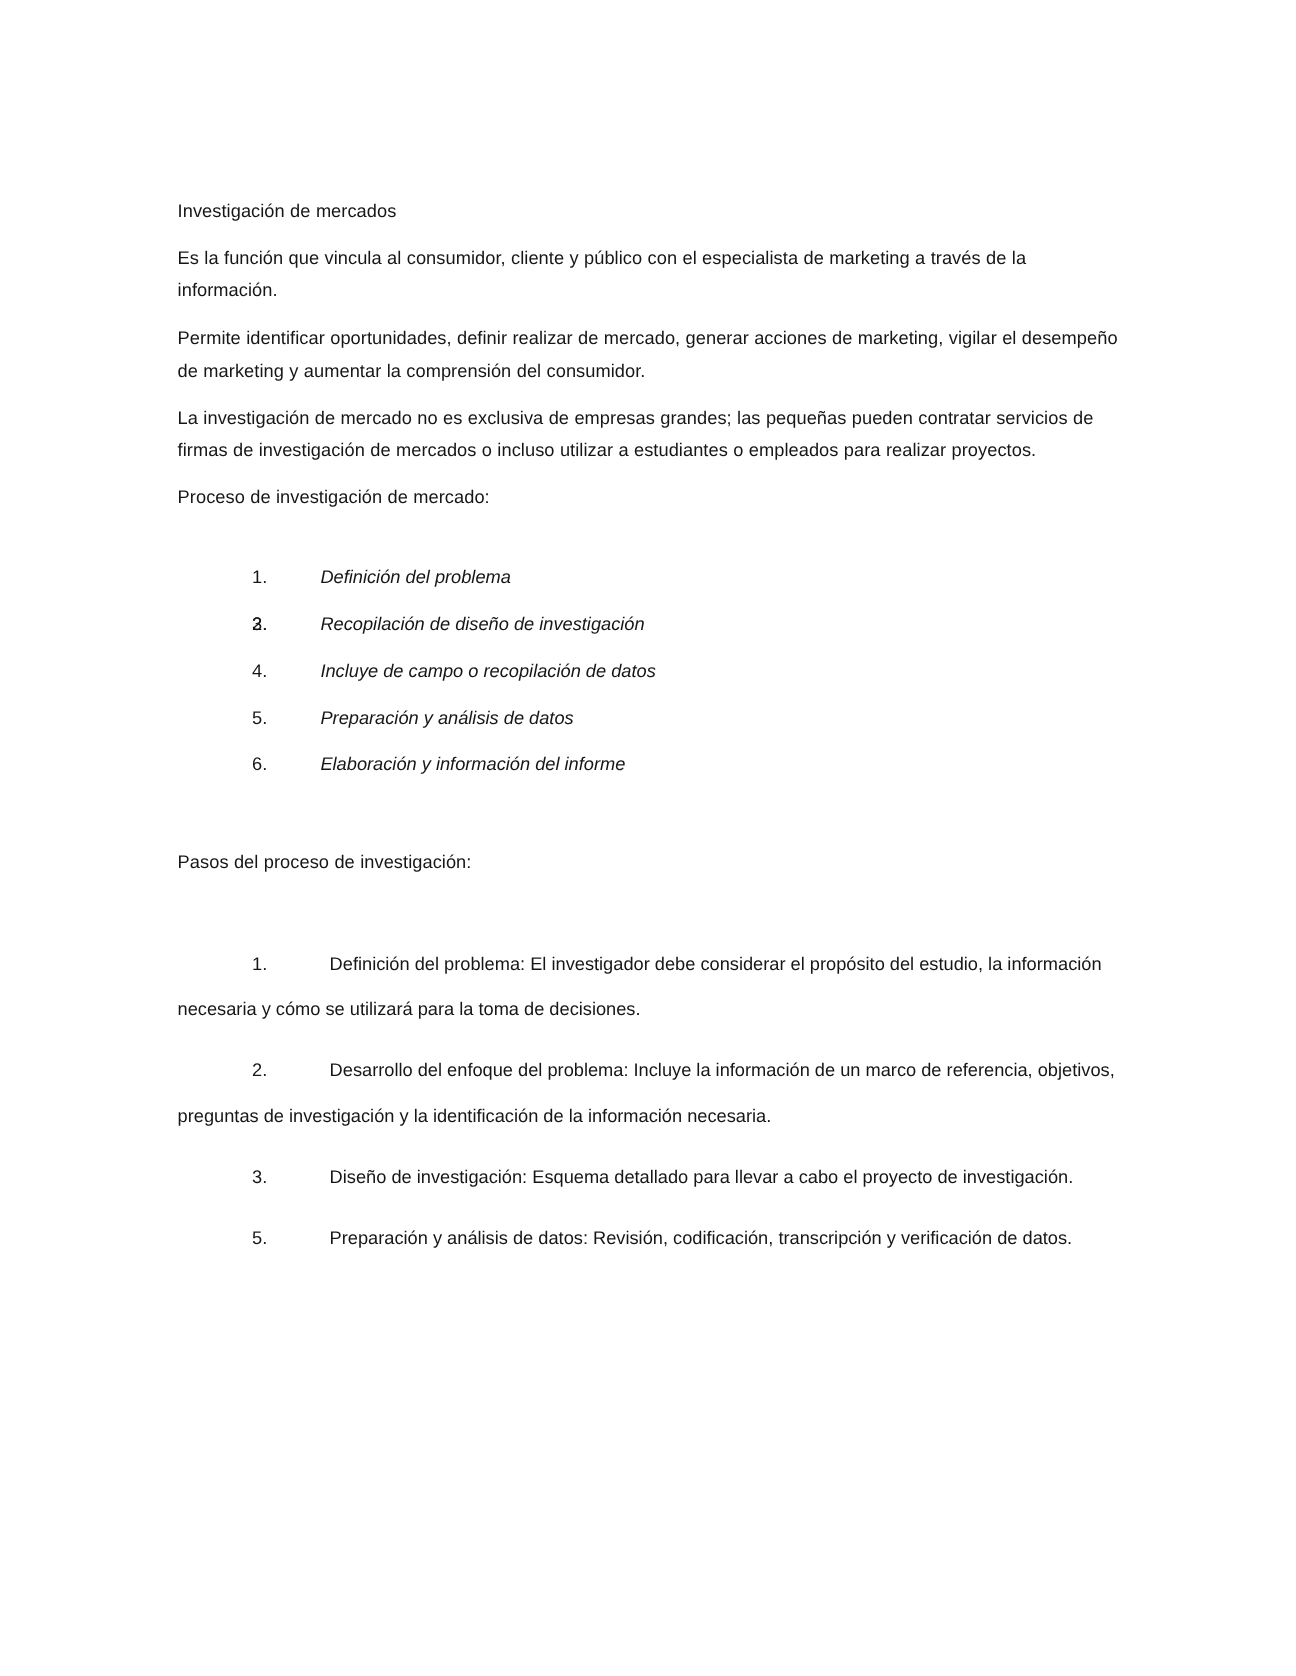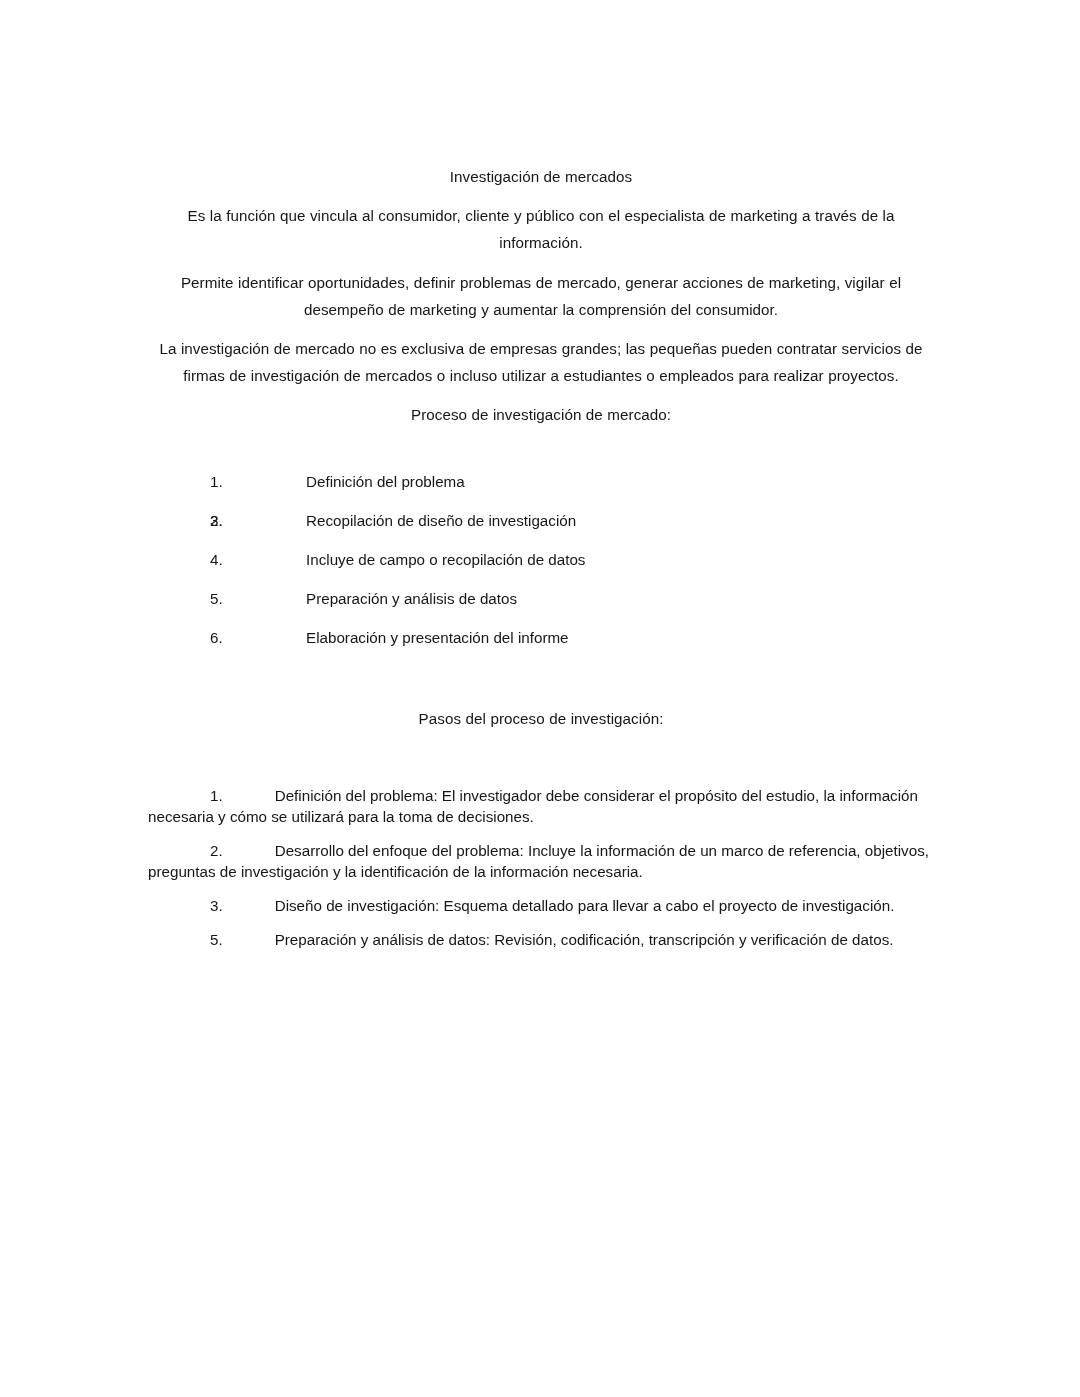--- a/index.html
+++ b/index.html
@@ -29,21 +29,21 @@
     position: absolute;
     left: 148px;
     top: 163px;
     width: 786px;
   }
 
   .para {
     font-size: 15.2px;
     line-height: 27.2px;
     margin: 0 0 12px 0;
-    text-align: center;
+    text-align: left;
     letter-spacing: 0.05px;
     word-spacing: 0.2px;
   }
 
   
   .spacer-line {
     height: 27px;
     font-size: 15.2px;
     line-height: 27.2px;
   }
@@ -65,32 +65,33 @@
     position: relative;
     white-space: nowrap;
   }
   .numlist .numitem .num {
     position: absolute;
     left: 62px;
     top: 0;
   }
   .numlist .numitem .txt {
     display: inline-block;
-    margin-left: 96px;        
+    margin-left: 57px;        
+    font-style: italic;
   }
 
   
   .steplist {
     margin: 0;
     padding: 0;
     list-style: none;
   }
   .steplist .stepitem {
     font-size: 15.2px;
-    line-height: 21px;
+    line-height: 38px;
     margin: 0 0 13px 0;
     text-indent: 0;
     position: relative;
   }
   .steplist .stepitem .lead {
     display: inline-block;
     width: 62px;
   }
   .steplist .stepitem .num {
     display: inline-block;
@@ -103,21 +104,21 @@
 </head>
 <body>
 
 <div class="page">
   <div class="doc-body">
 
     <p class="para">Investigación de mercados</p>
 
     <p class="para">Es la función que vincula al consumidor, cliente y público con el especialista de marketing a través de la información.</p>
 
-    <p class="para">Permite identificar oportunidades, definir problemas de mercado, generar acciones de marketing, vigilar el desempeño de marketing y aumentar la comprensión del consumidor.</p>
+    <p class="para">Permite identificar oportunidades, definir realizar de mercado, generar acciones de marketing, vigilar el desempeño de marketing y aumentar la comprensión del consumidor.</p>
 
     <p class="para">La investigación de mercado no es exclusiva de empresas grandes; las pequeñas pueden contratar servicios de firmas de investigación de mercados o incluso utilizar a estudiantes o empleados para realizar proyectos.</p>
 
     <p class="para">Proceso de investigación de mercado:</p>
 
     <div class="spacer-line">&nbsp;</div>
 
     <ol class="numlist">
       <li class="numitem">
         <span class="num">1.</span>
@@ -133,21 +134,21 @@
       <li class="numitem">
         <span class="num">4.</span>
         <span class="txt">Incluye de campo o recopilación de datos</span>
       </li>
       <li class="numitem">
         <span class="num">5.</span>
         <span class="txt">Preparación y análisis de datos</span>
       </li>
       <li class="numitem">
         <span class="num">6.</span>
-        <span class="txt">Elaboración y presentación del informe</span>
+        <span class="txt">Elaboración y información del informe</span>
       </li>
     </ol>
 
     <div class="spacer-line">&nbsp;</div>
     <div class="spacer-line half">&nbsp;</div>
 
     <p class="para">Pasos del proceso de investigación:</p>
 
     <div class="spacer-line">&nbsp;</div>
     <div class="spacer-line half">&nbsp;</div>

